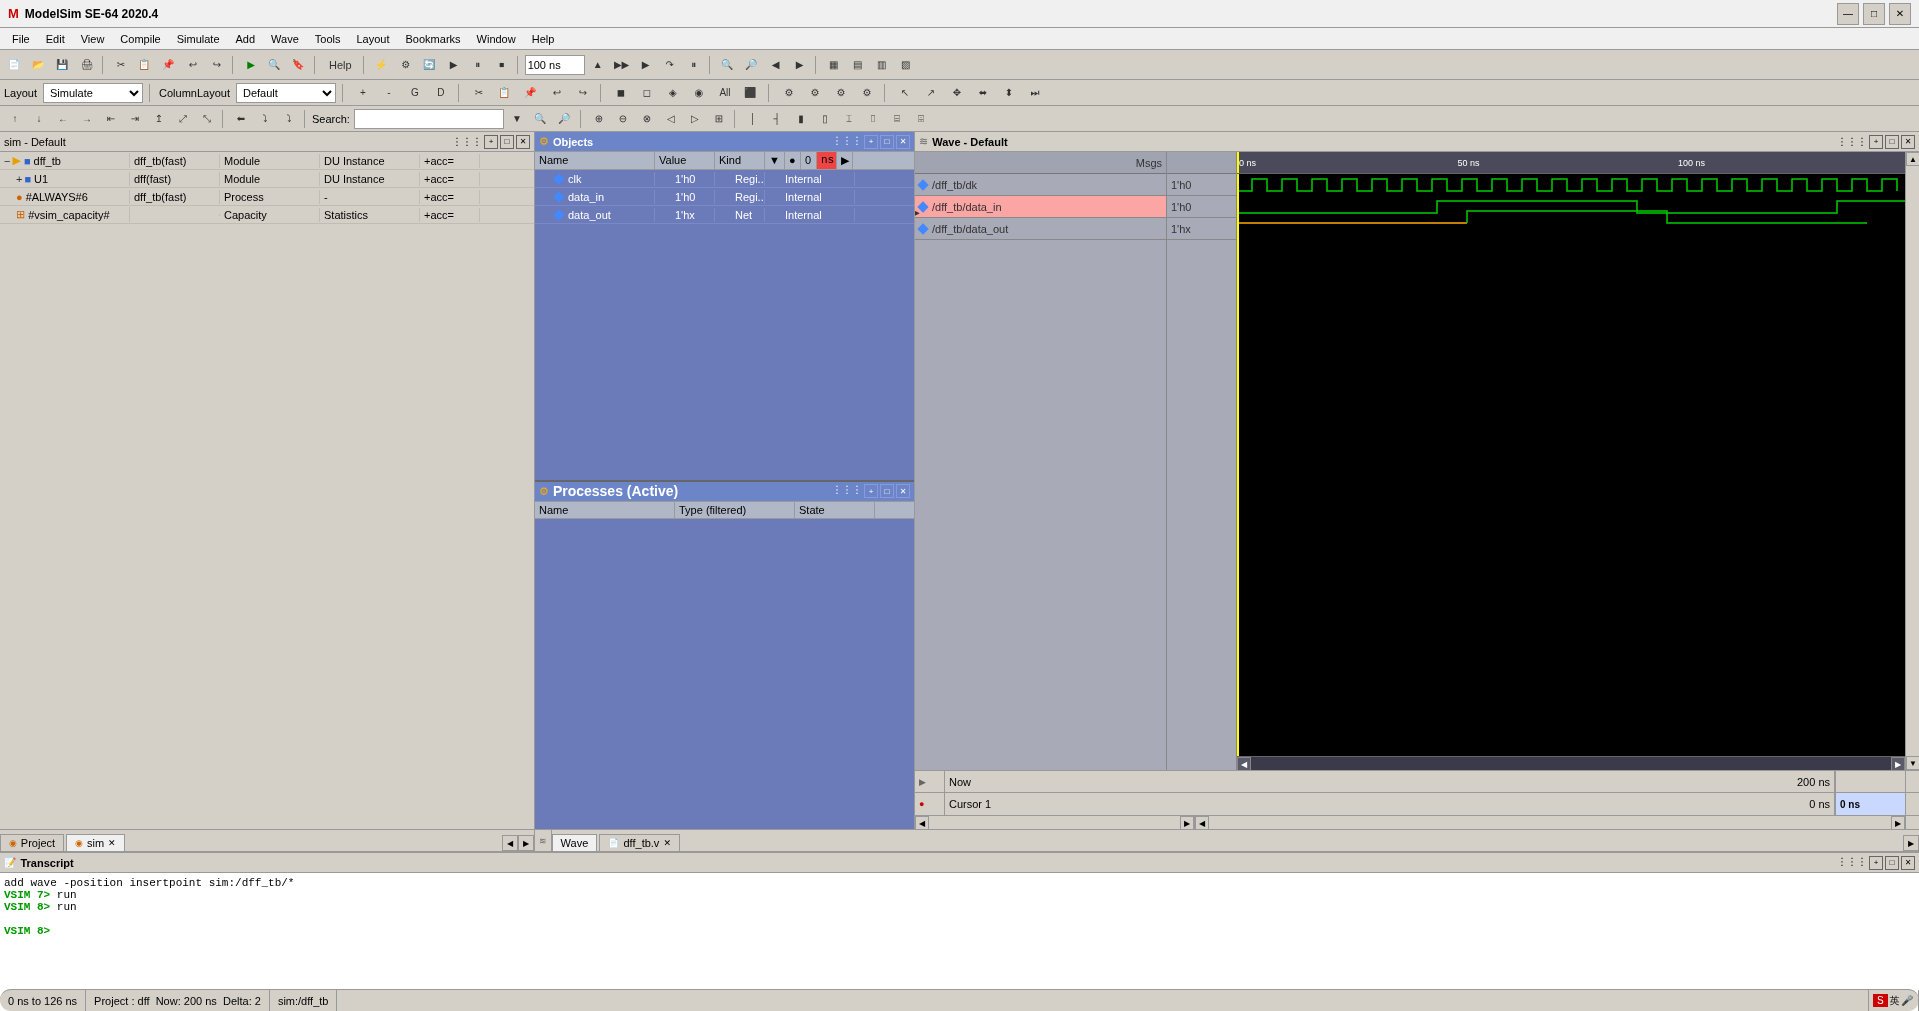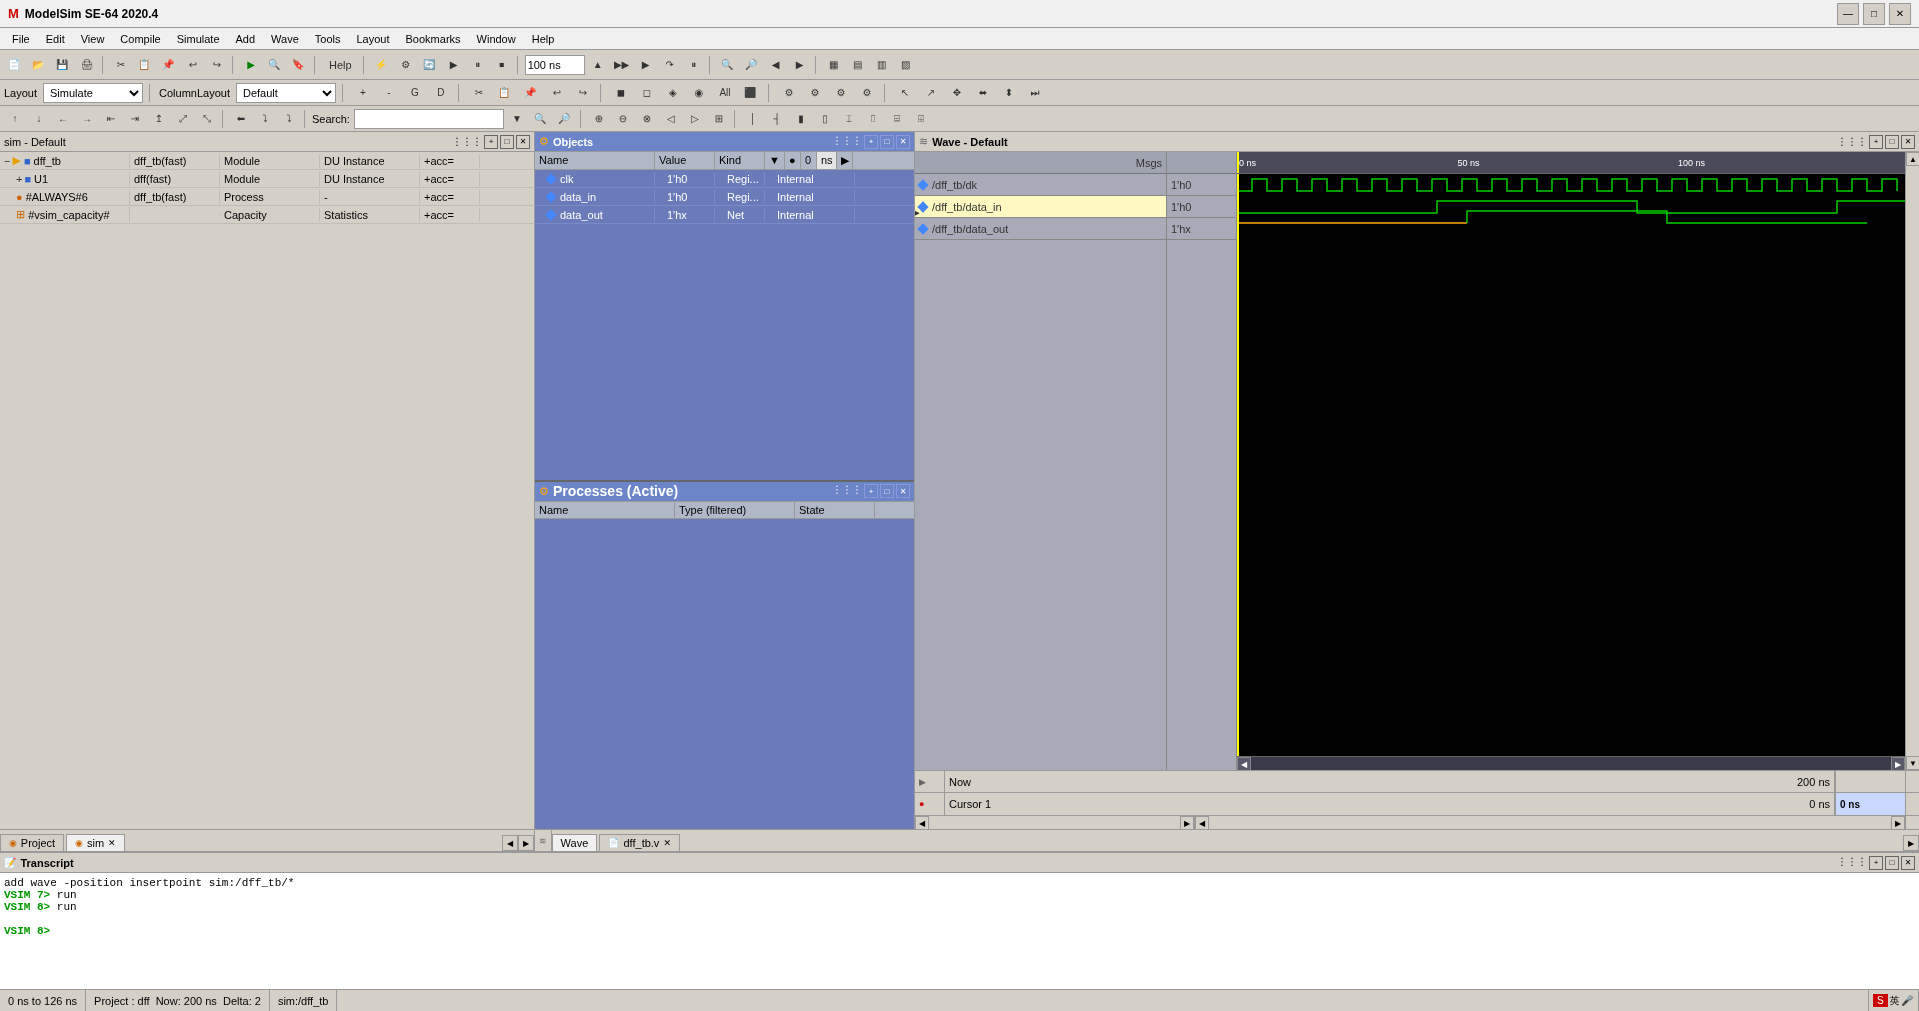--- a/index.html
+++ b/index.html
@@ -37,27 +37,27 @@
     .sim-col { padding: 2px 4px; border-right: 1px solid #999; cursor: pointer; white-space: nowrap; overflow: hidden; }
     .sim-row { display: flex; font-size: 11px; border-bottom: 1px solid #c0bdb5; min-height: 18px; align-items: center; }
     .sim-cell { padding: 1px 4px; border-right: 1px solid #c0bdb5; white-space: nowrap; overflow: hidden; }
 
     
     #middle-panels { width: 380px; display: flex; flex-direction: column; border-right: 1px solid #999; flex-shrink: 0; }
     #objects-panel { flex: 1; display: flex; flex-direction: column; border-bottom: 2px solid #999; }
     #processes-panel { flex: 1; display: flex; flex-direction: column; }
     .obj-col-headers { display: flex; background: #d4d0c8; border-bottom: 1px solid #999; font-size: 11px; }
     .obj-row { display: flex; font-size: 11px; border-bottom: 1px solid #7a8ac8; min-height: 18px; align-items: center; background: #6b7ab8; color: white; }
-    .obj-cell { padding: 1px 12px; border-right: 1px solid #7a8ac8; white-space: nowrap; overflow: hidden; color: white; }
+    .obj-cell { padding: 1px 20px; border-right: 1px solid #7a8ac8; white-space: nowrap; overflow: hidden; color: white; }
 
     
     #wave-panel { flex: 1; display: flex; flex-direction: column; background: #d4d0c8; min-width: 0; }
 
     
-    #status-bar { height: 22px; background: #d4d0c8; border-top: 1px solid #999; display: flex; align-items: center; font-size: 11px; }
+    #status-bar { height: 22px; background: #d4d0c8; border-top: 1px solid #999; display: flex; align-items: center; font-size: 11px; border-radius: 11px; }
     .status-segment { padding: 0 8px; border-right: 1px solid #999; height: 100%; display: flex; align-items: center; }
     .tab { padding: 2px 8px; background: #d4d0c8; border: 1px solid #999; border-bottom: none; cursor: pointer; font-size: 11px; display: flex; align-items: center; gap: 4px; margin-right: 2px; }
     .tab.active { background: #f0f0f0; }
     .tab-close { font-size: 9px; cursor: pointer; }
 
     
     #transcript { height: 160px; background: white; border-top: 2px solid #999; display: flex; flex-direction: column; flex-shrink: 0; }
     #transcript-header { background: #d4d0c8; height: 20px; display: flex; align-items: center; justify-content: space-between; border-bottom: 1px solid #999; padding: 0 4px; }
     #transcript-body { flex: 1; overflow-y: auto; padding: 4px; font-family: 'Courier New', monospace; font-size: 11px; background: white; }
 
@@ -309,21 +309,21 @@
           </div>
         </div>
 
         <div class="obj-col-headers" style="background:#b0b8c8;">
           <div class="sim-col" style="width:120px;background:#b0b8c8;">Name</div>
           <div class="sim-col" style="width:60px;background:#b0b8c8;">Value</div>
           <div class="sim-col" style="width:50px;background:#b0b8c8;">Kind</div>
           <div class="sim-col" style="width:20px;background:#b0b8c8;">▼</div>
           <div class="sim-col" style="width:16px;background:#b0b8c8;">●</div>
           <div class="sim-col" style="width:16px;background:#b0b8c8;">0</div>
-          <div class="sim-col" style="width:20px;background:#e5e5e5;">ns</div>
+          <div class="sim-col" style="width:20px;background:#ef4444;font-family:Liberation Mono, monospace;">ns</div>
           <div class="sim-col" style="width:16px;background:#b0b8c8;">▶</div>
         </div>
 
         <div class="obj-panel-body" style="overflow:auto;">
 
           <div class="obj-row">
             <div class="obj-cell" style="width:120px;display:flex;align-items:center;">
               <span style="display:inline-block;width:8px;height:8px;background:#4488ff;transform:rotate(45deg);margin-right:5px;"></span>
               <span>clk</span>
             </div>
@@ -402,21 +402,21 @@
           </div>
 
           <div style="position:relative;">
             <span style="position:absolute;left:-6px;top:30px;color:#333;font-size:14px;cursor:pointer;z-index:5;">▶</span>
           </div>
 
           <div class="wave-name-row" style="background:#a8aab8;">
             <span style="display:inline-block;width:8px;height:8px;background:#4488ff;transform:rotate(45deg);margin-right:5px;flex-shrink:0;"></span>
             <span>/dff_tb/dk</span>
           </div>
-          <div class="wave-name-row" style="background:#fef9c3;">
+          <div class="wave-name-row" style="background:#fca5a5;">
             <span style="display:inline-block;width:8px;height:8px;background:#4488ff;transform:rotate(45deg);margin-right:5px;flex-shrink:0;"></span>
             <span>/dff_tb/data_in</span>
           </div>
           <div class="wave-name-row" style="background:#a8aab8;">
             <span style="display:inline-block;width:8px;height:8px;background:#4488ff;transform:rotate(45deg);margin-right:5px;flex-shrink:0;"></span>
             <span>/dff_tb/data_out</span>
           </div>
         </div>
 
         <div style="width:70px;background:#a8aab8;border-right:1px solid #888;display:flex;flex-direction:column;flex-shrink:0;">

